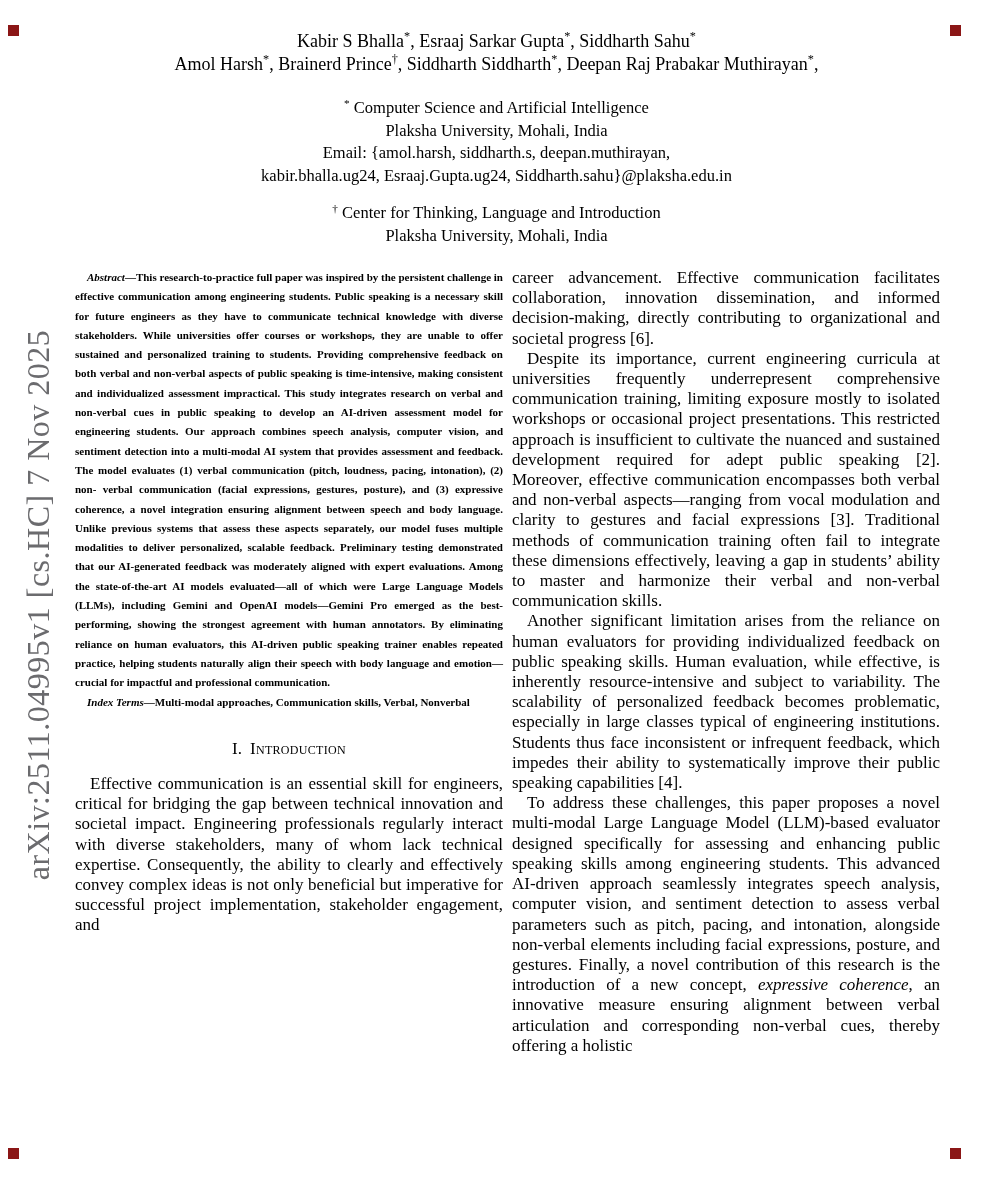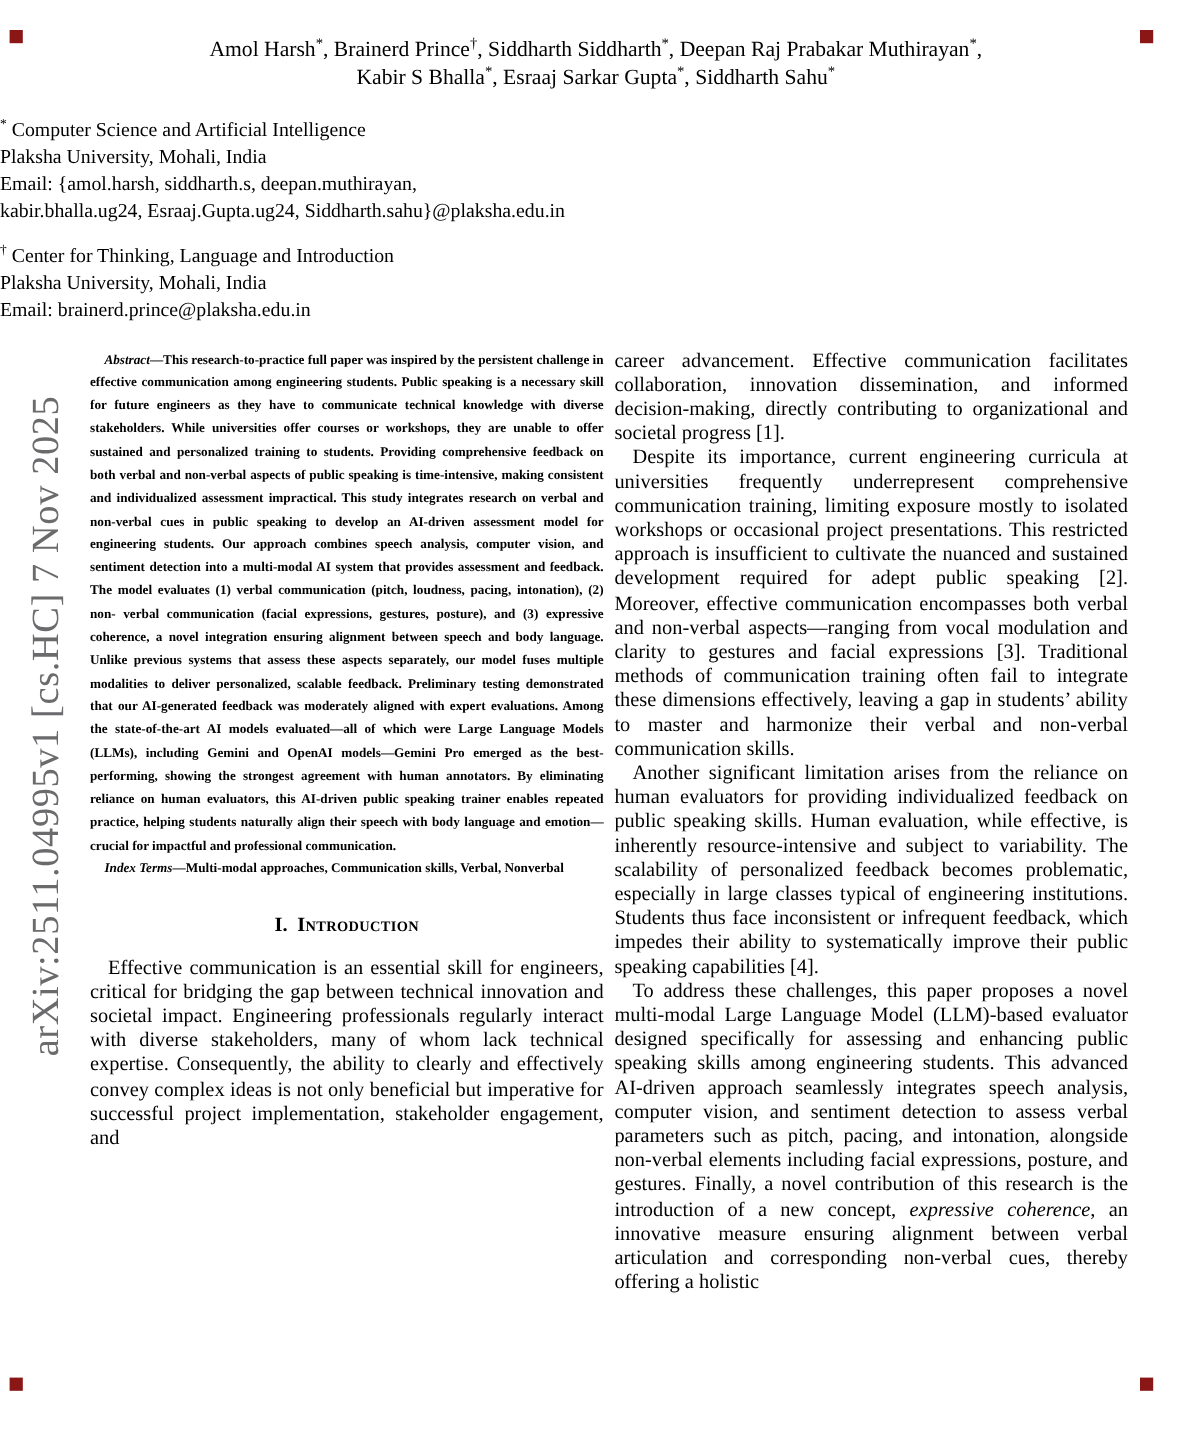--- a/index.html
+++ b/index.html
@@ -39,20 +39,21 @@
     line-height: 42px;
     font-weight: normal;
   }
   .authors {
     margin-top: 30px;
     text-align: center;
     font-size: 18px;
     line-height: 23px;
   }
   .affil {
+    text-align: center;
     font-size: 16.5px;
     line-height: 22.5px;
   }
   .affil-1 { margin-top: 21px; }
   .affil-2 { margin-top: 15px; }
   sup { font-size: 68%; line-height: 0; }
 
   .columns {
     display: flex;
     gap: 9px;
@@ -72,67 +73,66 @@
   .abstract-para, .index-terms-para {
     margin: 0; text-indent: 12px;
     font-size: 11px;
     line-height: 19.3px;
     font-weight: bold;
   }
   .section-heading {
     margin: 27px 0 15px 0;
     text-align: center;
     font-size: 17px;
-    font-weight: bold;
+    font-weight: normal;
   }
   .section-heading .sc { font-variant: small-caps; letter-spacing: 0.3px; }
   .section-heading .num { margin-right: 8px; }
 </style>
 </head>
 <body>
 
 <div class="page">
 
   <div class="corner tl"></div>
   <div class="corner tr"></div>
   <div class="corner bl"></div>
   <div class="corner br"></div>
 
   <div class="arxiv-stamp">arXiv:2511.04995v1 [cs.HC]  7 Nov 2025</div>
 
 
   <div class="authors">
+    <div><span>Kabir S Bhalla</span><sup>*</sup><span>, Esraaj Sarkar Gupta</span><sup>*</sup><span>, Siddharth Sahu</span><sup>*</sup></div>
     <div><span>Amol Harsh</span><sup>*</sup><span>, Brainerd Prince</span><sup>†</sup><span>, Siddharth Siddharth</span><sup>*</sup><span>, Deepan Raj Prabakar Muthirayan</span><sup>*</sup><span>,</span></div>
-    <div><span>Kabir S Bhalla</span><sup>*</sup><span>, Esraaj Sarkar Gupta</span><sup>*</sup><span>, Siddharth Sahu</span><sup>*</sup></div>
   </div>
 
   <div class="affil affil-1">
     <div><sup>*</sup><span> Computer Science and Artificial Intelligence</span></div>
     <div><span>Plaksha University, Mohali, India</span></div>
     <div><span>Email: {amol.harsh, siddharth.s, deepan.muthirayan,</span></div>
     <div><span>kabir.bhalla.ug24, Esraaj.Gupta.ug24, Siddharth.sahu}@plaksha.edu.in</span></div>
   </div>
 
   <div class="affil affil-2">
     <div><sup>†</sup><span> Center for Thinking, Language and Introduction</span></div>
     <div><span>Plaksha University, Mohali, India</span></div>
-    <div><span>Email: brainerd.prince@plaksha.edu.in</span></div>
   </div>
 
   <div class="columns">
 
     <div class="col">
       <p class="abstract-para"><span style="font-style: italic;">Abstract</span><span>—This research-to-practice full paper was inspired by the persistent challenge in effective communication among engineering students. Public speaking is a necessary skill for future engineers as they have to communicate technical knowledge with diverse stakeholders. While universities offer courses or workshops, they are unable to offer sustained and personalized training to students. Providing comprehensive feedback on both verbal and non-verbal aspects of public speaking is time-intensive, making consistent and individualized assessment impractical. This study integrates research on verbal and non-verbal cues in public speaking to develop an AI-driven assessment model for engineering students. Our approach combines speech analysis, computer vision, and sentiment detection into a multi-modal AI system that provides assessment and feedback. The model evaluates (1) verbal communication (pitch, loudness, pacing, intonation), (2) non- verbal communication (facial expressions, gestures, posture), and (3) expressive coherence, a novel integration ensuring alignment between speech and body language. Unlike previous systems that assess these aspects separately, our model fuses multiple modalities to deliver personalized, scalable feedback. Preliminary testing demonstrated that our AI-generated feedback was moderately aligned with expert evaluations. Among the state-of-the-art AI models evaluated—all of which were Large Language Models (LLMs), including Gemini and OpenAI models—Gemini Pro emerged as the best-performing, showing the strongest agreement with human annotators. By eliminating reliance on human evaluators, this AI-driven public speaking trainer enables repeated practice, helping students naturally align their speech with body language and emotion—crucial for impactful and professional communication.</span></p>
       <p class="index-terms-para"><span style="font-style: italic;">Index Terms</span><span>—Multi-modal approaches, Communication skills, Verbal, Nonverbal</span></p>
       <h2 class="section-heading"><span class="num">I.</span><span class="sc">Introduction</span></h2>
       <p class="para">Effective communication is an essential skill for engineers, critical for bridging the gap between technical innovation and societal impact. Engineering professionals regularly interact with diverse stakeholders, many of whom lack technical expertise. Consequently, the ability to clearly and effectively convey complex ideas is not only beneficial but imperative for successful project implementation, stakeholder engagement, and</p>
     </div>
 
     <div class="col">
-      <p class="para no-indent">career advancement. Effective communication facilitates collaboration, innovation dissemination, and informed decision-making, directly contributing to organizational and societal progress [1].</p>
+      <p class="para no-indent">career advancement. Effective communication facilitates collaboration, innovation dissemination, and informed decision-making, directly contributing to organizational and societal progress [6].</p>
       <p class="para">Despite its importance, current engineering curricula at universities frequently underrepresent comprehensive communication training, limiting exposure mostly to isolated workshops or occasional project presentations. This restricted approach is insufficient to cultivate the nuanced and sustained development required for adept public speaking [2]. Moreover, effective communication encompasses both verbal and non-verbal aspects—ranging from vocal modulation and clarity to gestures and facial expressions [3]. Traditional methods of communication training often fail to integrate these dimensions effectively, leaving a gap in students’ ability to master and harmonize their verbal and non-verbal communication skills.</p>
       <p class="para">Another significant limitation arises from the reliance on human evaluators for providing individualized feedback on public speaking skills. Human evaluation, while effective, is inherently resource-intensive and subject to variability. The scalability of personalized feedback becomes problematic, especially in large classes typical of engineering institutions. Students thus face inconsistent or infrequent feedback, which impedes their ability to systematically improve their public speaking capabilities [4].</p>
       <p class="para"><span>To address these challenges, this paper proposes a novel multi-modal Large Language Model (LLM)-based evaluator designed specifically for assessing and enhancing public speaking skills among engineering students. This advanced AI-driven approach seamlessly integrates speech analysis, computer vision, and sentiment detection to assess verbal parameters such as pitch, pacing, and intonation, alongside non-verbal elements including facial expressions, posture, and gestures. Finally, a novel contribution of this research is the introduction of a new concept, </span><span style="font-style: italic;">expressive coherence</span><span>, an innovative measure ensuring alignment between verbal articulation and corresponding non-verbal cues, thereby offering a holistic</span></p>
     </div>
 
   </div>
 
 </div>
 
 </body></html>

